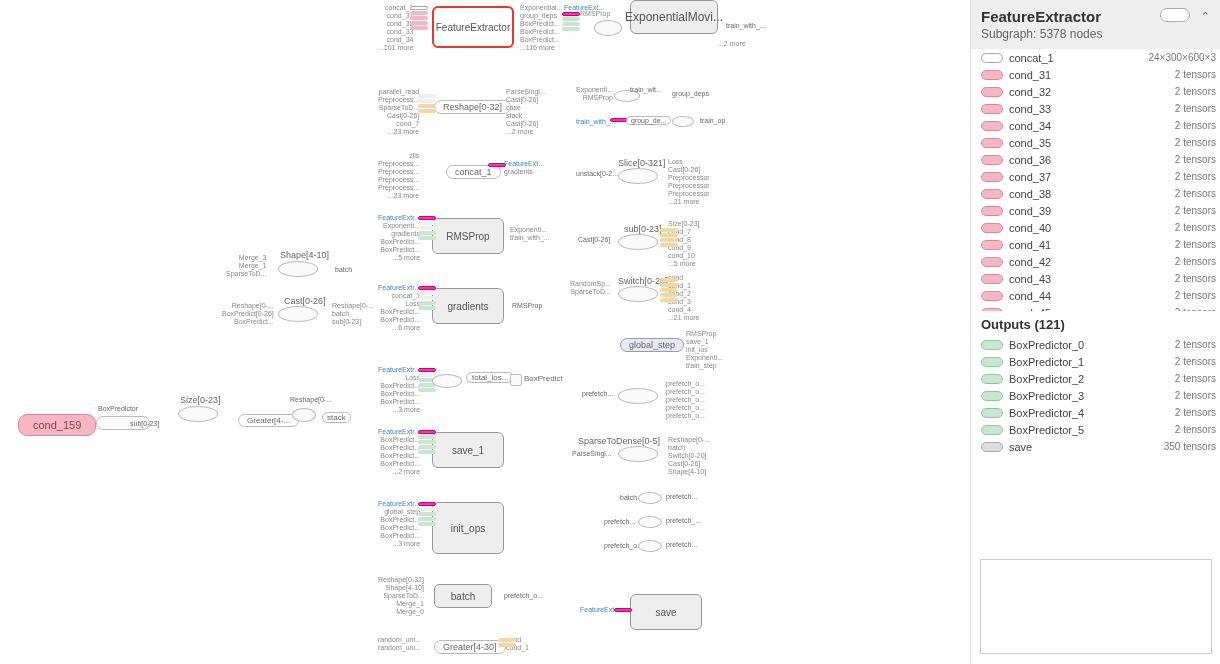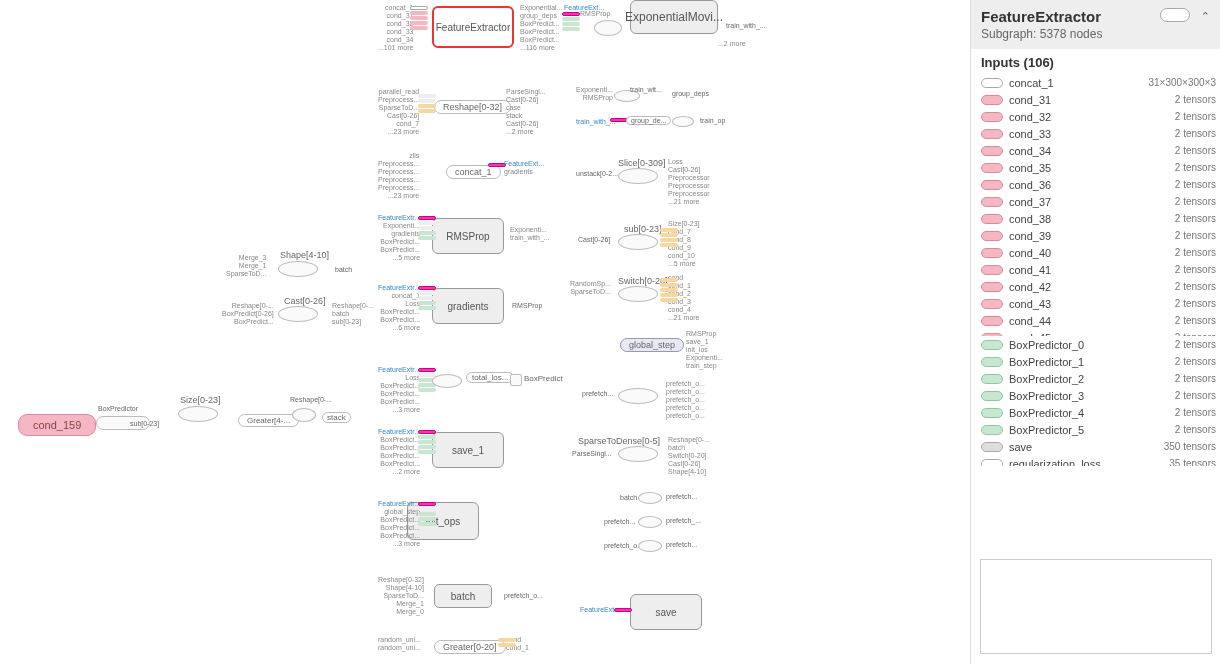--- a/index.html
+++ b/index.html
@@ -121,21 +121,21 @@
   <div class="ellipse" style="left:672px;top:116px;width:22px;height:11px"></div>
   <div class="caption" style="left:700px;top:117px;font-size:7px">train_op</div>
 
   <div class="op" style="left:446px;top:165px">concat_1</div>
   <div class="lblcol" style="left:378px;top:152px">zlls<br>Preprocess...<br>Preprocess...<br>Preprocess...<br>Preprocess...<br>...23 more</div>
   <div class="mini-pills" style="left:488px;top:163px">
       <div class="mini-pill mp-red"></div>
     </div>
   <div class="lblcol rt" style="left:504px;top:160px"><span style="color:#38c">FeatureExt...</span><br>gradients</div>
 
-  <div class="caption" style="left:618px;top:158px">Slice[0-309]</div>
+  <div class="caption" style="left:618px;top:158px">Slice[0-321]</div>
   <div class="ellipse" style="left:618px;top:168px"></div>
   <div class="caption" style="left:576px;top:170px;font-size:7px">unstack[0-2...</div>
   <div class="lblcol rt" style="left:668px;top:158px">Loss<br>Cast[0-26]<br>Preprocessor<br>Preprocessor<br>Preprocessor<br>...21 more</div>
 
   <div class="node node-big" style="left:432px;top:218px;width:72px;height:36px">RMSProp</div>
   <div class="lblcol" style="left:378px;top:214px"><span style="color:#38c">FeatureExtr...</span><br>Exponenti...<br>gradients<br>BoxPredict...<br>BoxPredict...<br>...5 more</div>
   <div class="mini-pills" style="left:418px;top:216px">
     <div class="mini-pill mp-red"></div>
       <div class="mini-pill" style="background:#eee"></div>
     <div class="mini-pill" style="background:#eee"></div>
@@ -206,21 +206,21 @@
     <div class="mini-pill mp-green"></div>
       <div class="mini-pill mp-green"></div>
       <div class="mini-pill mp-green"></div>
   </div>
 
   <div class="caption" style="left:578px;top:436px">SparseToDense[0-5]</div>
   <div class="ellipse" style="left:618px;top:446px"></div>
   <div class="caption" style="left:572px;top:450px;font-size:7px">ParseSingl...</div>
   <div class="lblcol rt" style="left:668px;top:436px">Reshape[0-...<br>batch<br>Switch[0-20]<br>Cast[0-26]<br>Shape[4-10]</div>
 
-  <div class="node node-big" style="left:407px;top:502px;width:72px;height:38px">init_ops</div>
+  <div class="node node-big" style="left:432px;top:502px;width:72px;height:52px">init_ops</div>
   <div class="lblcol" style="left:378px;top:500px"><span style="color:#38c">FeatureExtr...</span><br>global_step<br>BoxPredict...<br>BoxPredict...<br>BoxPredict...<br>...3 more</div>
   <div class="mini-pills" style="left:418px;top:502px">
     <div class="mini-pill mp-red"></div>
       <div class="mini-pill" style="background:#eee"></div>
     <div class="mini-pill mp-green"></div>
       <div class="mini-pill mp-green"></div>
       <div class="mini-pill mp-green"></div>
   </div>
 
   <div class="caption" style="left:620px;top:494px;font-size:7px">batch</div>
@@ -236,43 +236,42 @@
   <div class="node" style="left:434px;top:584px;width:58px;height:24px">batch</div>
   <div class="lblcol" style="left:378px;top:576px">Reshape[0-32]<br>Shape[4-10]<br>SparseToD...<br>Merge_1<br>Merge_0</div>
   <div class="caption" style="left:504px;top:592px;font-size:7px">prefetch_o...</div>
 
   <div class="node node-big" style="left:630px;top:594px;width:72px;height:36px">save</div>
   <div class="caption" style="left:580px;top:606px;font-size:7px;color:#38c">FeatureExt...</div>
   <div class="mini-pills" style="left:614px;top:608px">
       <div class="mini-pill mp-red"></div>
     </div>
 
-  <div class="op" style="left:434px;top:640px">Greater[0-20]</div>
+  <div class="op" style="left:434px;top:640px">Greater[4-30]</div>
   <div class="lblcol" style="left:378px;top:636px">random_uni...<br>random_uni...</div>
   <div class="lblcol rt" style="left:506px;top:636px">cond<br>cond_1</div>
   <div class="mini-pills" style="left:498px;top:638px">
     <div class="mini-pill mp-orange"></div>
       <div class="mini-pill mp-orange"></div>
   </div>
 
 </div>
 
 <div class="sidebar">
   <div class="side-header">
     <div class="side-title">FeatureExtractor</div>
     <div class="side-sub">Subgraph: 5378 nodes</div>
     <div class="collapse-btn"></div>
     <div class="caret-up">⌃</div>
   </div>
-  <div class="section">Inputs (106)</div>
   <div class="io-list" id="inputs-list" style="max-height:262px">
       <div class="io-row">
         <div class="pill pill-white"></div>
         <div class="io-name">concat_1</div>
-        <div class="io-val">31×300×300×3</div>
+        <div class="io-val">24×300×600×3</div>
       </div>
       <div class="io-row">
         <div class="pill pill-pink"></div>
         <div class="io-name">cond_31</div>
         <div class="io-val">2 tensors</div>
       </div>
       <div class="io-row">
         <div class="pill pill-pink"></div>
         <div class="io-name">cond_32</div>
         <div class="io-val">2 tensors</div>
@@ -336,20 +335,21 @@
         <div class="pill pill-pink"></div>
         <div class="io-name">cond_44</div>
         <div class="io-val">2 tensors</div>
       </div>
       <div class="io-row">
         <div class="pill pill-pink"></div>
         <div class="io-name">cond_45</div>
         <div class="io-val">2 tensors</div>
       </div>
     </div>
+  <div class="section">Outputs (121)</div>
   <div class="io-list" id="outputs-list" style="max-height:130px">
       <div class="io-row">
         <div class="pill pill-green"></div>
         <div class="io-name">BoxPredictor_0</div>
         <div class="io-val">2 tensors</div>
       </div>
       <div class="io-row">
         <div class="pill pill-green"></div>
         <div class="io-name">BoxPredictor_1</div>
         <div class="io-val">2 tensors</div>
@@ -371,25 +371,20 @@
       </div>
       <div class="io-row">
         <div class="pill pill-green"></div>
         <div class="io-name">BoxPredictor_5</div>
         <div class="io-val">2 tensors</div>
       </div>
       <div class="io-row">
         <div class="pill pill-grey"></div>
         <div class="io-name">save</div>
         <div class="io-val">350 tensors</div>
-      </div>
-      <div class="io-row">
-        <div class="pill pill-white"></div>
-        <div class="io-name">regularization_loss</div>
-        <div class="io-val">35 tensors</div>
       </div>
     </div>
 
   <div class="minimap">
     <div class="watermark">
       <div class="watermark-circle"></div>
       <span>电子发烧友</span>
     </div>
   </div>
 </div>

